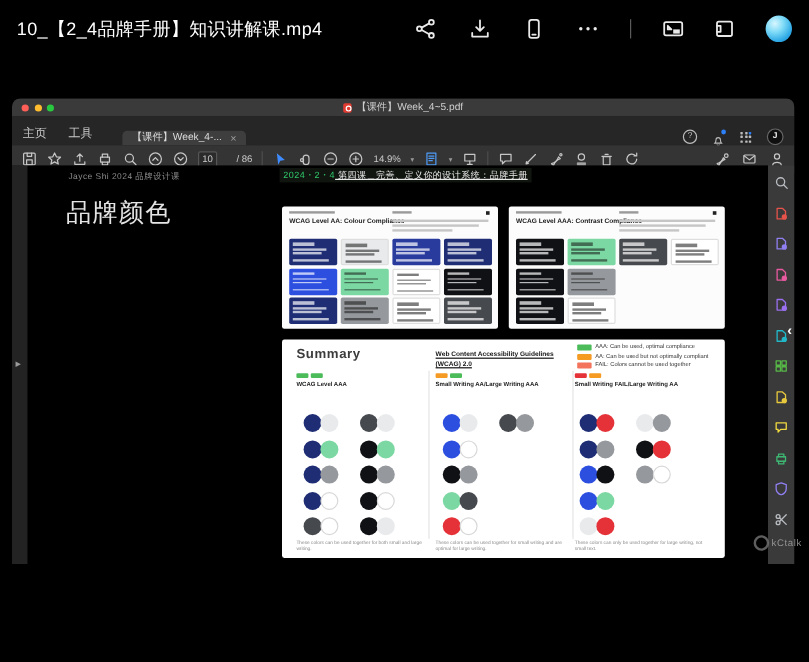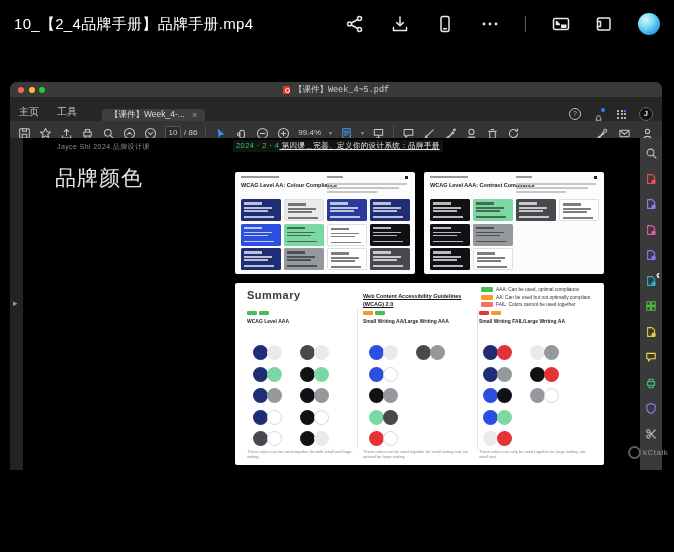--- a/index.html
+++ b/index.html
@@ -25,21 +25,21 @@
   .watermark{position:absolute;left:628px;top:446px;display:flex;align-items:center;gap:2px;color:#a3a3a3;opacity:.85;}
   .wm-ring{width:9px;height:9px;border:2px solid #6f6f6f;border-radius:50%;}
   .wm-text{font-size:8px;letter-spacing:.5px;}
   .drawer-toggle{position:absolute;left:656px;top:268px;color:#fff;font-size:12px;font-weight:bold;}
   
   .pdfwin{position:absolute;left:10px;top:82px;width:652px;height:388px;background:#161616;border-radius:7px 7px 0 0;overflow:hidden;}
   .wtitlebar{position:relative;height:15px;background:#3a3a3a;}
   .lights{position:absolute;left:8px;top:4.5px;display:flex;gap:4.5px;}
   .light{width:6px;height:6px;border-radius:50%;}
   .wtitle{position:absolute;left:0;right:0;top:0;height:15px;display:flex;justify-content:center;align-items:center;gap:4px;
-          color:#cfcfcf;font-size:8.5px;font-family:Liberation Mono, monospace;}
+          color:#cfcfcf;font-size:8.5px;}
   .pdfbadge{width:7px;height:8px;background:#e23c32;border-radius:1.5px;position:relative;}
   .pdfbadge:after{content:"";position:absolute;left:2px;top:2px;width:3px;height:3px;border:1px solid #fff;border-radius:50%;}
   .tabbar{position:relative;height:24px;background:#262626;display:flex;align-items:flex-end;}
   .menuitem{font-size:10px;color:#c9c9c9;line-height:18px;padding:0 9px;}
   .doctab{margin-left:16px;background:#3e3e3e;border-radius:4px 4px 0 0;padding:0 8px;display:flex;align-items:center;gap:7px;
           font-size:8.5px;color:#ddd;}
   .tabclose{color:#9a9a9a;font-size:9px;}
   .tabbar-right{margin-left:auto;display:flex;align-items:center;gap:12px;padding-right:9px;}
   .help{width:10px;height:10px;border:1px solid #bbb;border-radius:50%;color:#bbb;font-size:7px;text-align:center;line-height:10px;}
   .bell{position:relative;width:11px;height:11px;color:#bbb;}
@@ -47,21 +47,21 @@
   .bdot{position:absolute;right:-1px;top:-1px;width:4px;height:4px;border-radius:50%;background:#2d7ff7;}
   .appgrid{position:relative;width:11px;height:11px;display:grid;grid-template-columns:repeat(3,1fr);gap:1.5px;padding:1px;box-sizing:border-box;}
   .appgrid i{background:#bbb;border-radius:.5px;}
   .tab-avatar{width:12px;height:12px;border-radius:50%;background:#101010;border:1px solid #666;color:#f4f4f4;
               font-size:7px;text-align:center;line-height:12px;font-weight:bold;}
   .wtoolbar{position:relative;height:23px;background:#343434;display:flex;align-items:center;padding:0 8px;gap:8px;}
   .icon14{width:13px;height:13px;color:#c6c6c6;flex:none;}
   .icon14 svg{width:100%;height:100%;}
   .icon14.blue{color:#4e9af5;}
   .tsep{width:1px;height:14px;background:#4c4c4c;flex:none;}
-  .pagebox{display:flex;align-items:center;gap:3px;color:#c9c9c9;font-size:8px;flex:none;}
+  .pagebox{display:flex;align-items:center;gap:16px;color:#c9c9c9;font-size:8px;flex:none;}
   .pagenum{min-width:14px;height:12px;background:#2a2a2a;border:1px solid #565656;border-radius:2px;text-align:center;line-height:12px;}
   .zoomtxt{color:#c9c9c9;font-size:8px;flex:none;}
   .caret{color:#9a9a9a;font-size:6px;}
   .tb-right{margin-left:auto;display:flex;align-items:center;gap:10px;}
   
   .wcontent{position:absolute;left:0;top:56px;right:22px;bottom:0;background:#0b0b0b;}
   .leftrail{position:absolute;left:0;top:0;bottom:0;width:13px;background:#232323;}
   .panel-arrow{position:absolute;left:3px;top:160px;color:#9a9a9a;font-size:9px;}
   .sidetools{position:absolute;right:0;top:56px;bottom:0;width:22px;background:#3a3a3a;
              display:flex;flex-direction:column;align-items:center;padding-top:7px;gap:13.5px;box-sizing:border-box;}
@@ -92,21 +92,21 @@
   .colname{font-size:5px;font-weight:bold;color:#1d1d1d;white-space:nowrap;}
   .dot{position:absolute;width:15px;height:15px;border-radius:50%;box-sizing:border-box;}
   .caption{position:absolute;top:166px;width:112px;font-size:4px;line-height:1.35;color:#8a8a8a;}
 </style>
 </head>
 <body>
 
 <div class="stage">
 
   <div class="topbar">
-    <div class="vtitle">10_【2_4品牌手册】品牌手册.mp4</div>
+    <div class="vtitle">10_【2_4品牌手册】知识讲解课.mp4</div>
     <div class="top-icons">
       <span id="topbar-actions" style="display: flex; gap: 25px; align-items: center;">
           <span class="icon20"><svg viewBox="0 0 20 20" fill="none" stroke="currentColor" stroke-width="1.5" stroke-linecap="round" stroke-linejoin="round">
               <circle cx="14.5" cy="4.5" r="2"></circle>
               <circle cx="4.5" cy="10" r="2"></circle>
               <circle cx="14.5" cy="15.5" r="2"></circle>
               <path d="M6.4 9l6.3-3.5M6.4 11l6.3 3.5"></path>
             </svg></span>
           <span class="icon20"><svg viewBox="0 0 20 20" fill="none" stroke="currentColor" stroke-width="1.5" stroke-linecap="round" stroke-linejoin="round">
               <path d="M10 3v8.5M6.8 8.6 10 11.8l3.2-3.2"></path>
@@ -226,21 +226,21 @@
             </svg></span>
           <span class="icon14"><svg viewBox="0 0 14 14" fill="none" stroke="currentColor" stroke-width="1.1" stroke-linecap="round" stroke-linejoin="round">
               <circle cx="7" cy="7" r="5.4"></circle>
               <path d="M4.6 7h4.8"></path>
             </svg></span>
           <span class="icon14"><svg viewBox="0 0 14 14" fill="none" stroke="currentColor" stroke-width="1.1" stroke-linecap="round" stroke-linejoin="round">
               <circle cx="7" cy="7" r="5.4"></circle>
               <path d="M4.6 7h4.8M7 4.6v4.8"></path>
             </svg></span>
         </span>
-      <span class="zoomtxt">99.4%</span>
+      <span class="zoomtxt">14.9%</span>
       <span class="caret">▾</span>
       <span id="tb-view" style="display:flex;gap:8px;align-items:center">
           <span class="icon14 blue"><svg viewBox="0 0 14 14" fill="none" stroke="currentColor" stroke-width="1.1" stroke-linecap="round" stroke-linejoin="round">
               <rect x="3" y="1.8" width="8" height="10.4"></rect>
               <path d="M4.8 4.5h4.4M4.8 6.5h4.4M4.8 8.5h3"></path>
             </svg></span>
           <span class="caret">▾</span>
           <span class="icon14"><svg viewBox="0 0 14 14" fill="none" stroke="currentColor" stroke-width="1.1" stroke-linecap="round" stroke-linejoin="round">
               <rect x="2.5" y="2.8" width="9" height="6"></rect>
               <path d="M7 8.8v3M4.8 11.8h4.4"></path>

